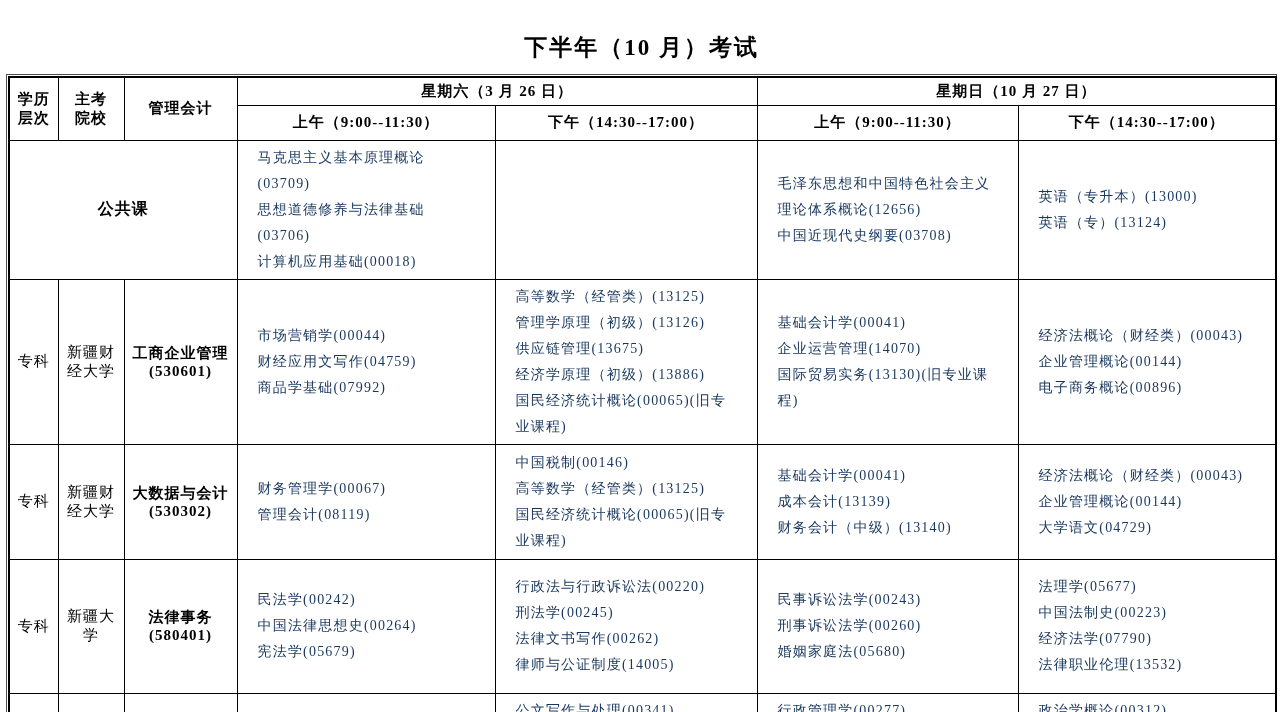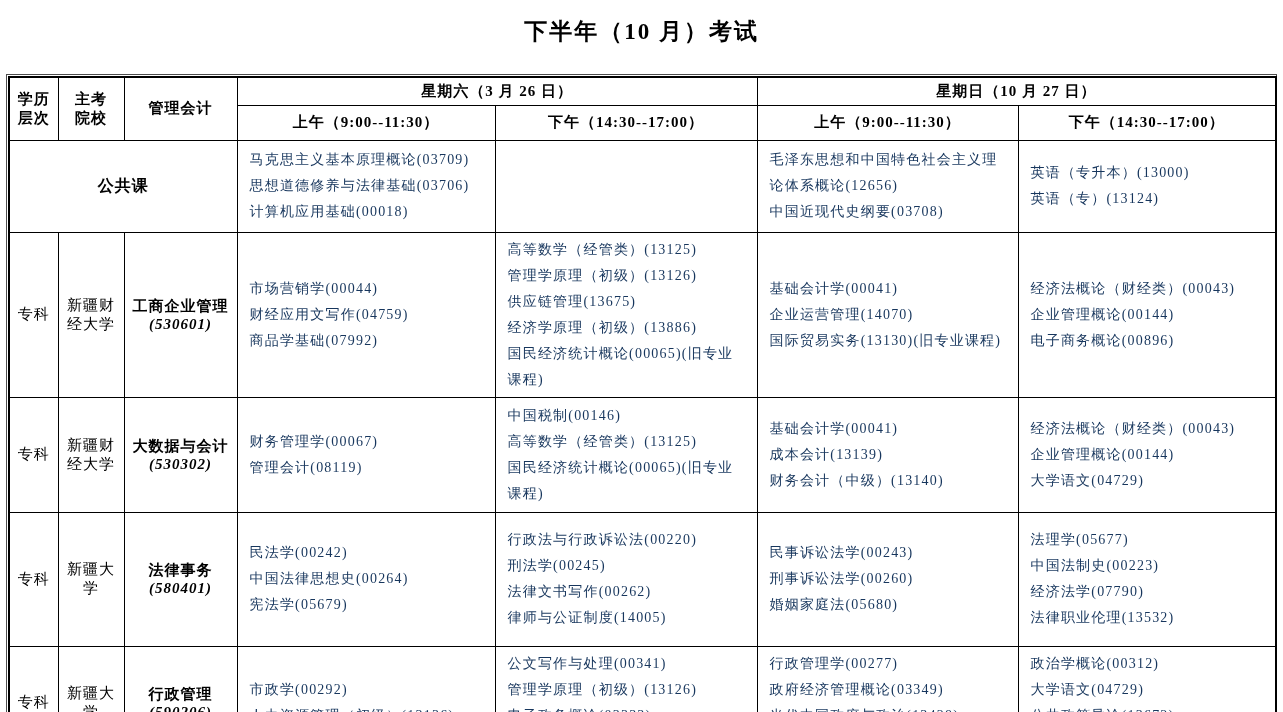--- a/index.html
+++ b/index.html
@@ -8,21 +8,21 @@
     background: #ffffff;
     font-family: "Liberation Serif", "DejaVu Serif", serif;
     overflow: hidden;
   }
   .page-title {
     text-align: center;
     font-size: 23px;
     font-weight: bold;
     color: #000000;
     letter-spacing: 2px;
-    padding-top: 16px;
+    padding-top: 32px;
     height: 74px;
   }
   .table-wrap {
     margin: 0 6px;
     border: 1px solid #4d4d4d;   
     padding: 1px;
   }
   table.schedule {
     border-collapse: collapse;
     table-layout: fixed;
@@ -58,24 +58,24 @@
     font-weight: bold;
     font-size: 16px;
   }
   td.courses {
     font-size: 14px;
     color: #17365D;
     text-align: left;
     vertical-align: middle;
     white-space: pre-line;
     line-height: 26px;
-    padding: 4px 12px;
+    padding: 4px 20px;
     letter-spacing: 1.2px;
   }
-  .major-code { font-weight: bold; font-style: italic; }
+  .major-code { font-weight: bold; }
 </style>
 </head>
 <body>
 
 <div class="page-title">下半年（10 月）考试</div>
 
 <div class="table-wrap">
   <table class="schedule">
     <colgroup>
       <col style="width:49px">

